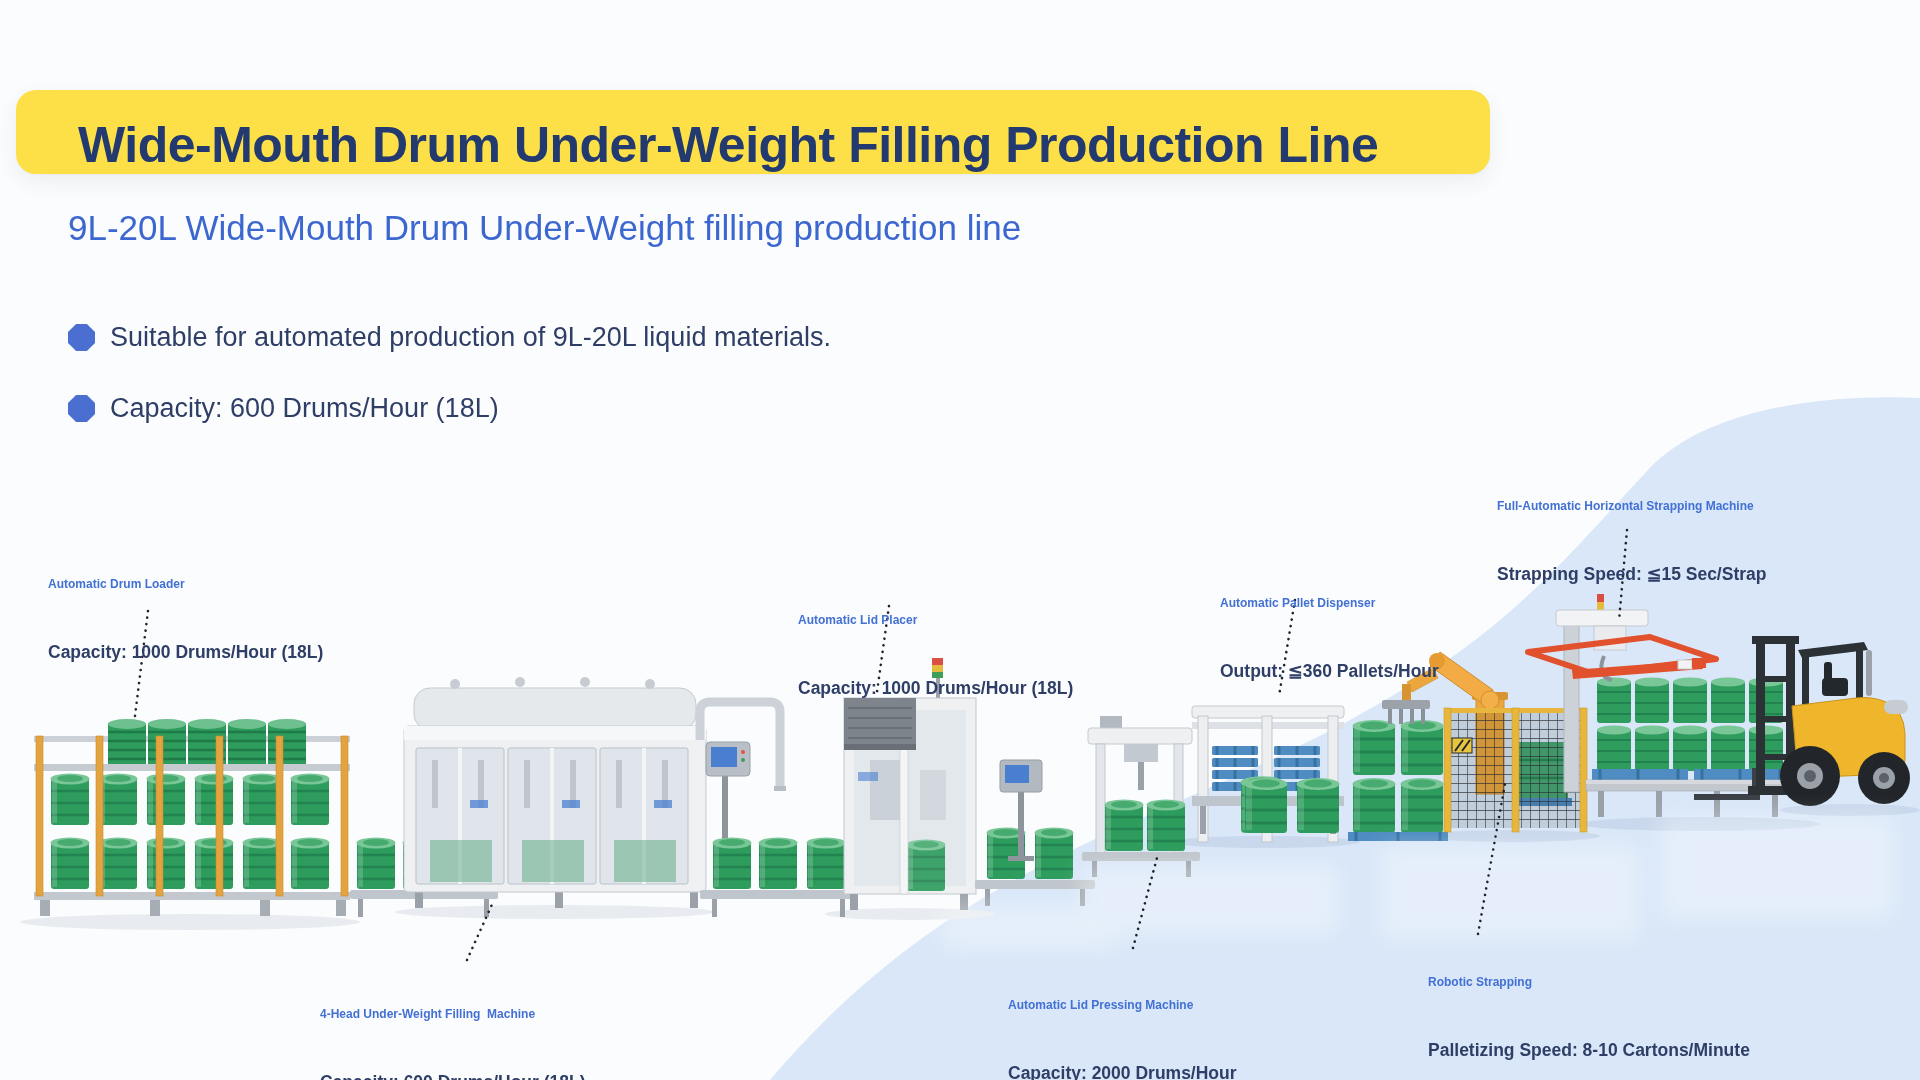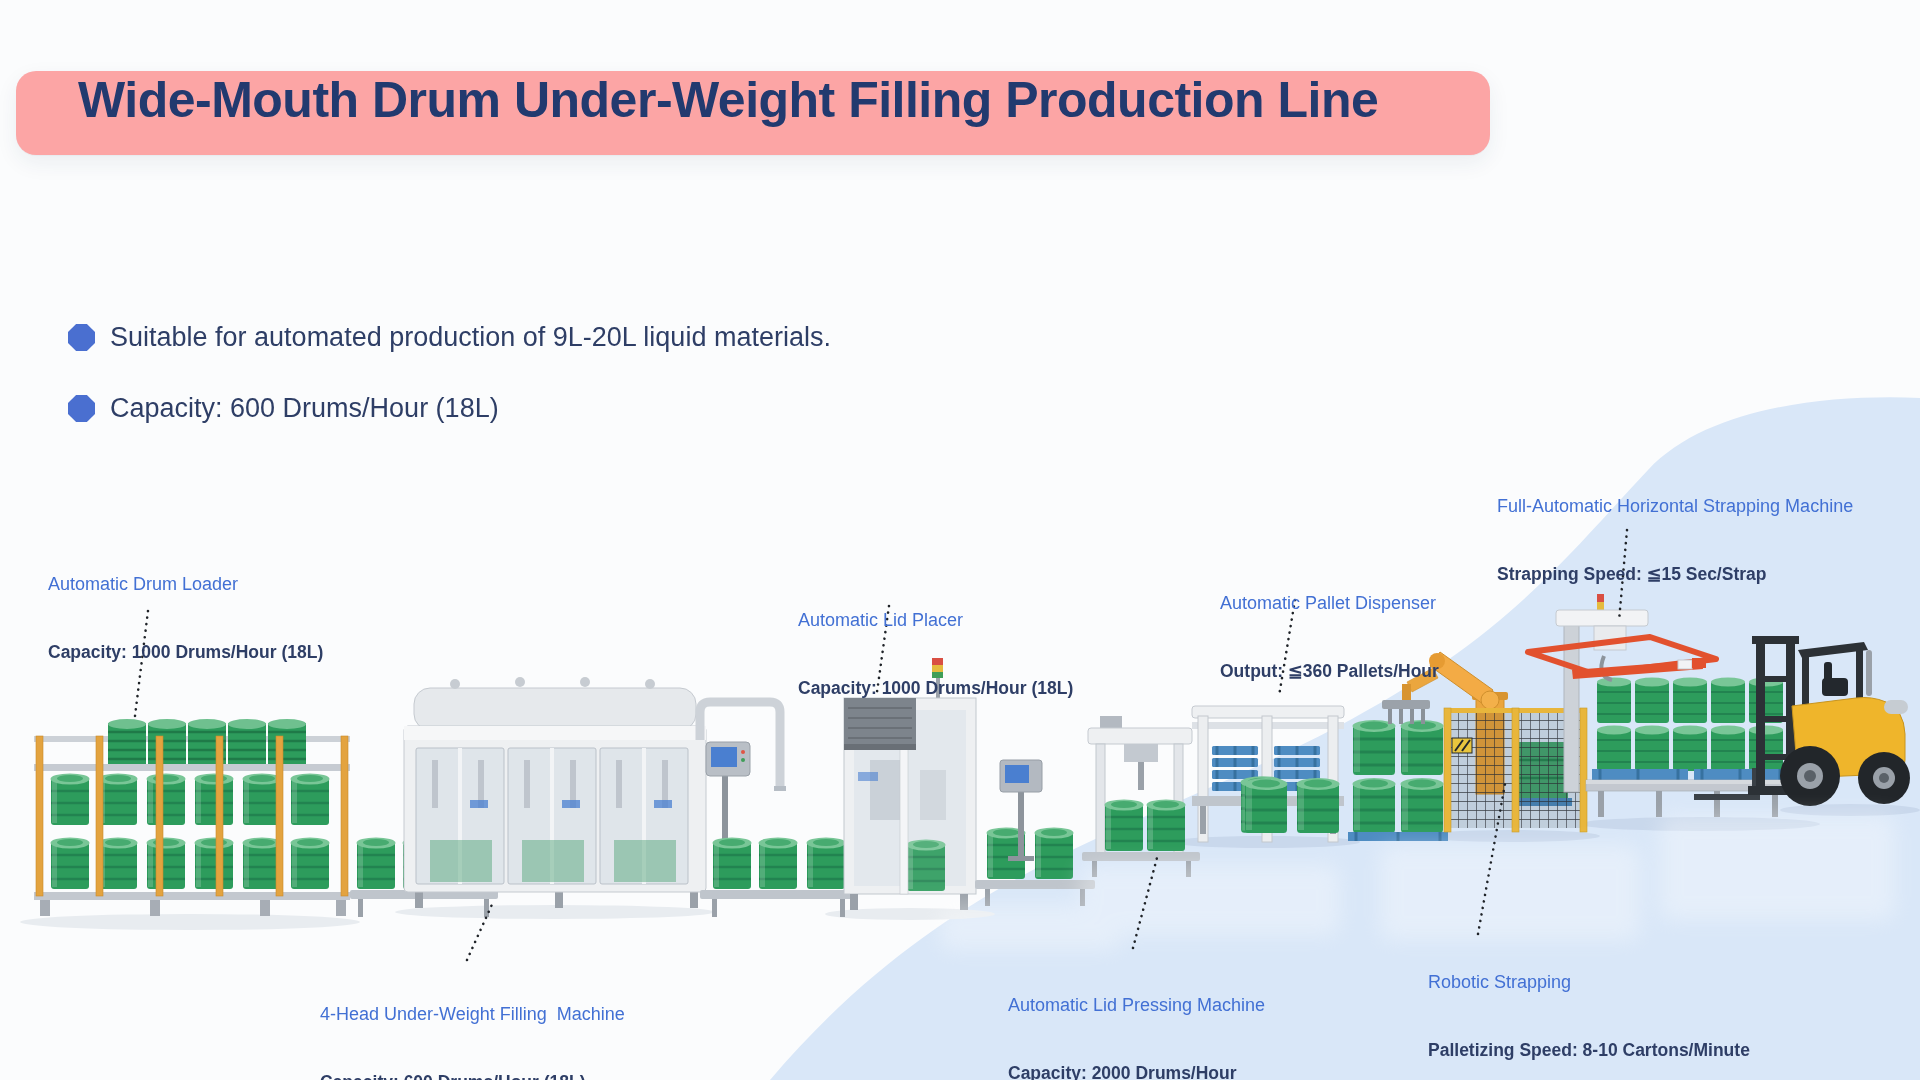--- a/index.html
+++ b/index.html
@@ -4,45 +4,45 @@
 <style>
   html,body{margin:0;padding:0;}
   body{background:#eef0f3;}
   .stage{
     position:relative;width:1920px;height:1080px;overflow:hidden;
     background:#fbfcfd;
     font-family:"Liberation Sans", sans-serif;
   }
   .scene-svg{position:absolute;left:0;top:0;width:1920px;height:1080px;}
   .title-banner{
-    position:absolute;left:16px;top:71px;width:1474px;height:84px;
-    background:#fca5a5;border-radius:20px;
+    position:absolute;left:16px;top:90px;width:1474px;height:84px;
+    background:#fde047;border-radius:20px;
     box-shadow:0 8px 22px rgba(30,50,90,.07), 0 1px 0 rgba(30,50,90,.03);
-    display:flex;align-items:flex-start;
+    display:flex;align-items:flex-end;
   }
   .title-banner .page-title{
     padding-left:62px;font-size:50px;font-weight:600;letter-spacing:-0.5px;
     color:#223a6f;white-space:nowrap;
   }
   .subtitle{
     position:absolute;left:68px;top:208px;font-size:35px;font-weight:500;
     color:#3c67d0;white-space:nowrap;
   }
   .feature{
     position:absolute;left:68px;display:flex;align-items:center;gap:15px;
     font-size:27px;color:#2e3e66;white-space:nowrap;
   }
   .feature.f1{top:322px;align-items:center;}
   .feature.f2{top:393px;}
   .octagon{
     width:27px;height:27px;background:#4a6fd0;flex:0 0 27px;
     clip-path:polygon(30% 0,70% 0,100% 30%,100% 70%,70% 100%,30% 100%,0 70%,0 30%);
   }
   .m-label{position:absolute;white-space:pre;}
-  .m-label .name{font-size:18px;font-weight:400;color:#4270d4;display:block;line-height:21px;}
+  .m-label .name{font-size:12px;font-weight:700;color:#4270d4;display:block;line-height:21px;}
   .m-label .spec{font-size:17.5px;font-weight:700;color:#2e3e66;display:block;margin-top:11px;line-height:20px;}
   .l-drum-loader{left:48px;top:538px;}
   .l-lid-placer{left:798px;top:574px;}
   .l-pallet-dispenser{left:1220px;top:557px;}
   .l-strapping{left:1497px;top:460px;}
   .l-filling{left:320px;top:968px;}
   .l-lid-pressing{left:1008px;top:959px;}
   .l-palletizer{left:1428px;top:936px;}
 </style>
 </head>
@@ -369,20 +369,21 @@
       <path d="M1627 530 L1619 621"></path>
       <path d="M1133 948 L1158 854"></path>
       <path d="M1478 934 L1505 784"></path>
     </g>
   </svg>
 
   <div class="title-banner">
     <div class="page-title">Wide-Mouth Drum Under-Weight Filling Production Line</div>
   </div>
 
+  <div class="subtitle">9L-20L Wide-Mouth Drum Under-Weight filling production line</div>
 
   <div class="feature f1">
     <span class="octagon"></span>
     <span>Suitable for automated production of 9L-20L liquid materials.</span>
   </div>
   <div class="feature f2">
     <span class="octagon"></span>
     <span>Capacity: 600 Drums/Hour (18L)</span>
   </div>
 

